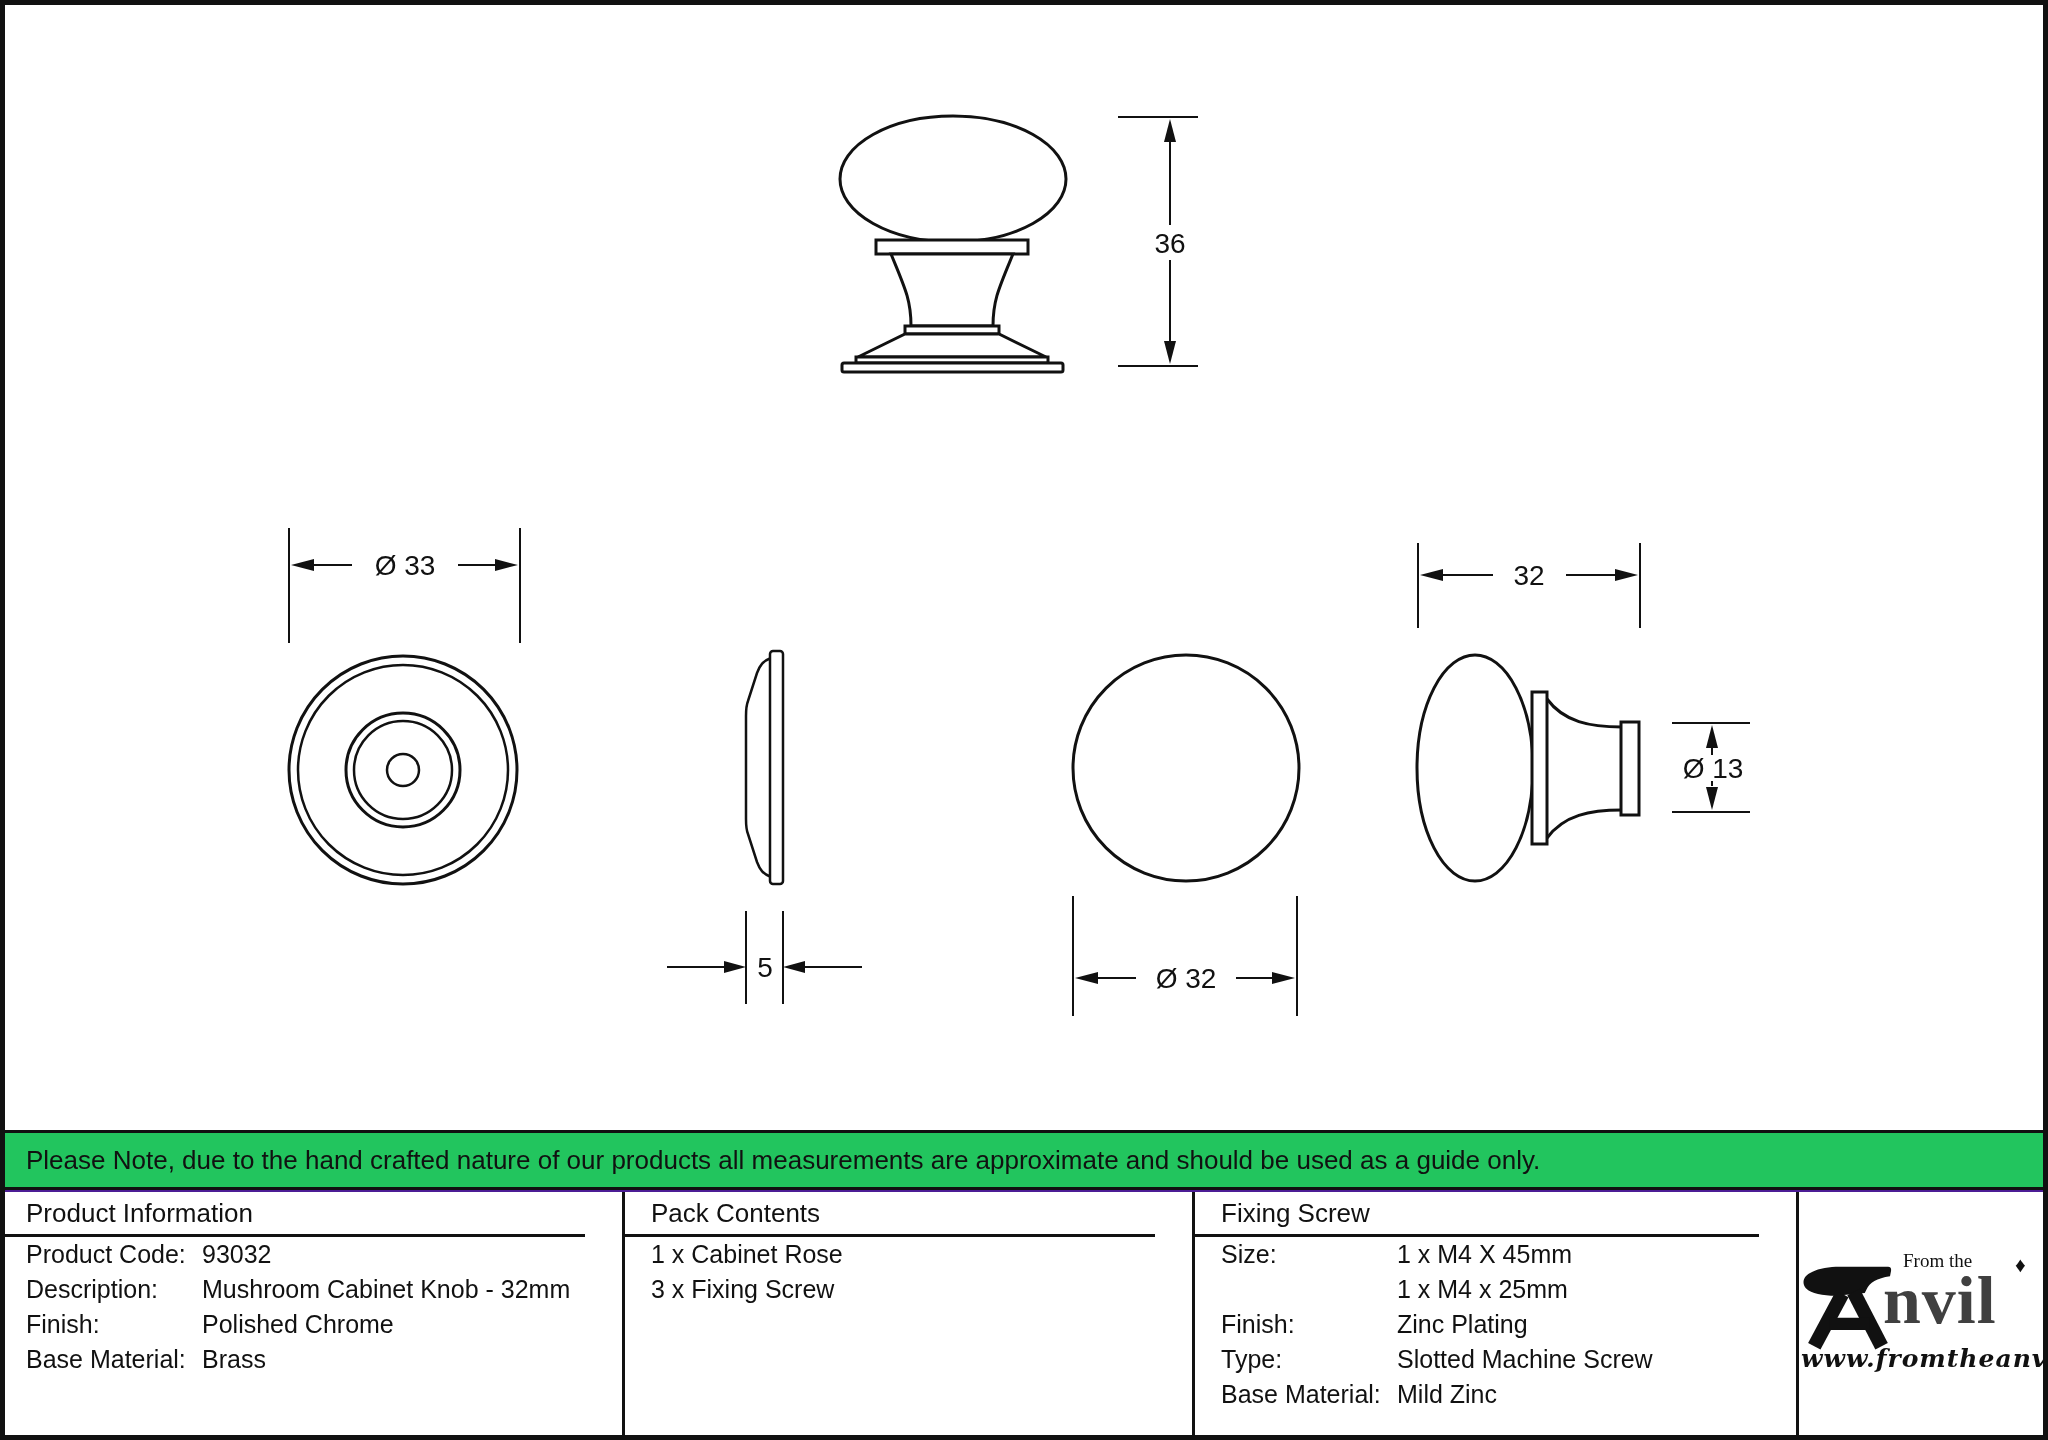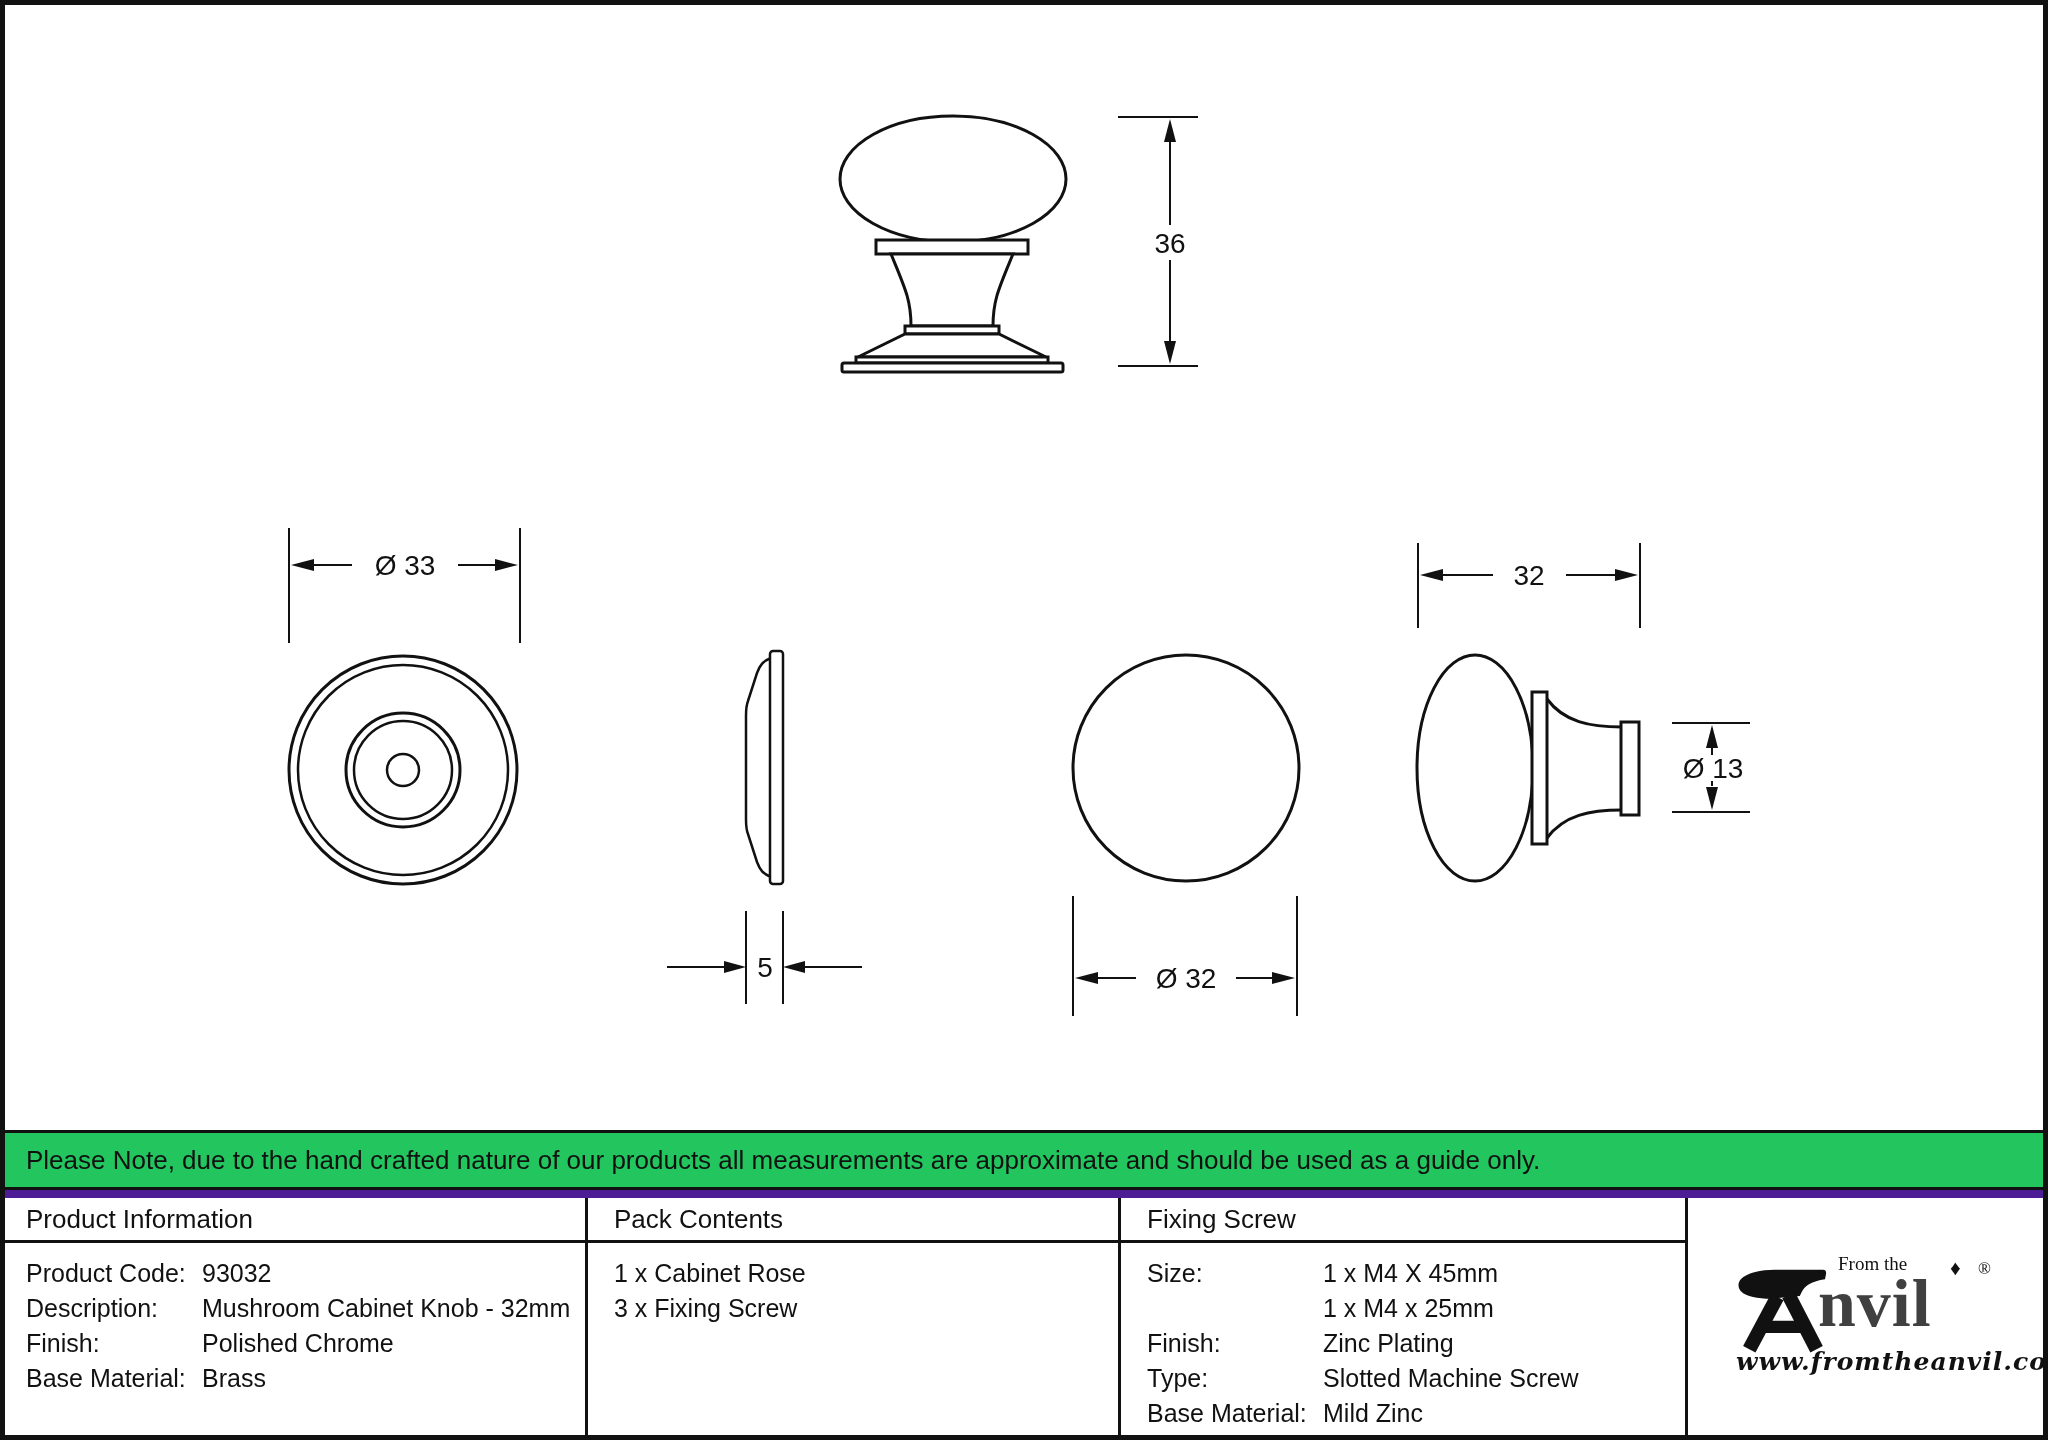--- a/index.html
+++ b/index.html
@@ -28,36 +28,37 @@
     border-top:3px solid #111; border-bottom:3px solid #111;
     box-sizing:border-box;
     display:flex; align-items:center;
     padding-left:26px;
     font-size:26px;
     background:#22c55e;
   }
   
   .spec-table {
     position:absolute; left:0; top:1190px; width:2048px; height:250px;
-    border-top:8px solid #4c1d95;
+    border-top:2px solid #4c1d95;
     box-sizing:border-box;
     display:grid;
     grid-template-columns:585px 533px 567px auto;
     background:#fff;
+    gap:37px;
   }
   .spec-col { box-sizing:border-box; }
   .spec-col + .spec-col { border-left:3px solid #111; }
   .col-header {
     height:42px; border-bottom:3px solid #111;
     box-sizing:content-box;
     display:flex; align-items:center;
     padding-left:26px;
     font-size:26px;
   }
-  .col-body { padding:13px 10px 0 26px; font-size:25px; line-height:35px; }
+  .col-body { padding:0 10px 0 26px; font-size:25px; line-height:35px; }
   .kv-row { white-space:nowrap; }
   .kv-label { display:inline-block; width:176px; }
   .logo-cell { display:flex; align-items:center; justify-content:center; }
   
   .logo-box { position:relative; width:268px; height:132px; }
   .logo-glyph { position:absolute; left:0; top:14px; }
   .logo-tagline {
     position:absolute; left:104px; top:0;
     font-family:"Liberation Serif", serif; font-size:19px; color:#111;
     white-space:nowrap;

